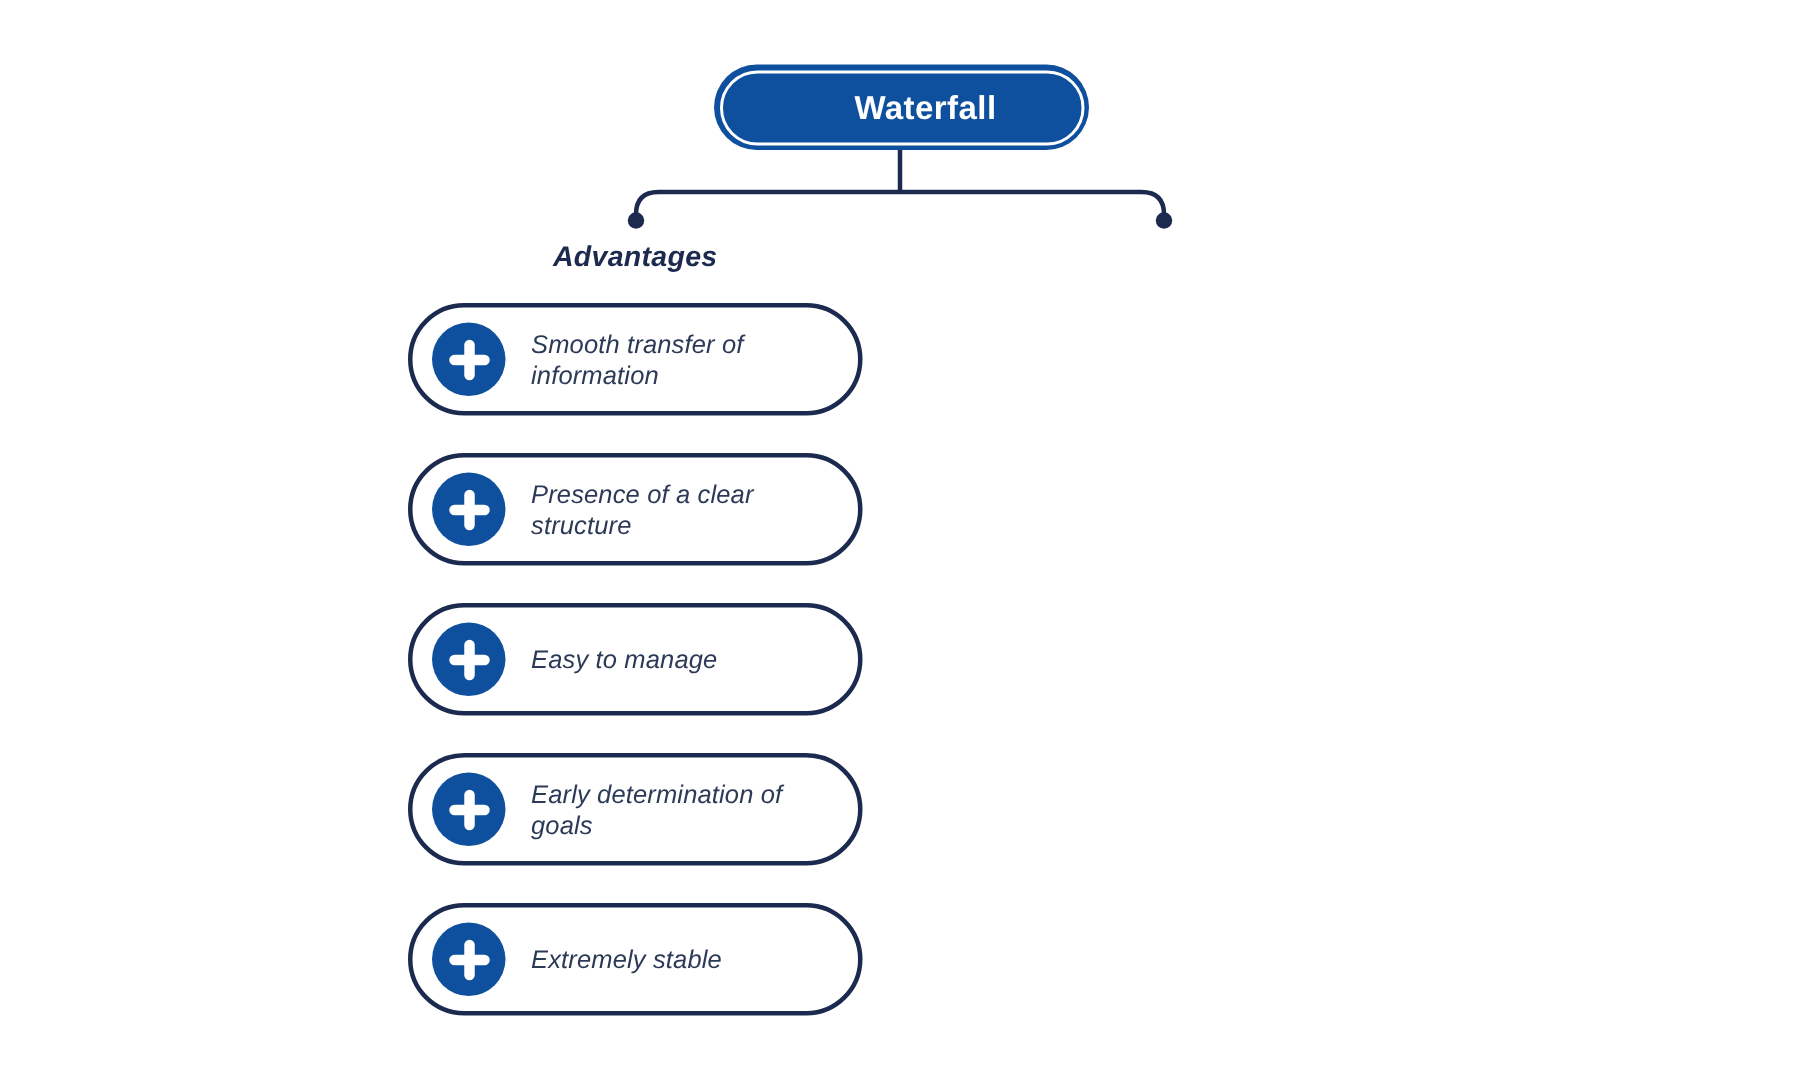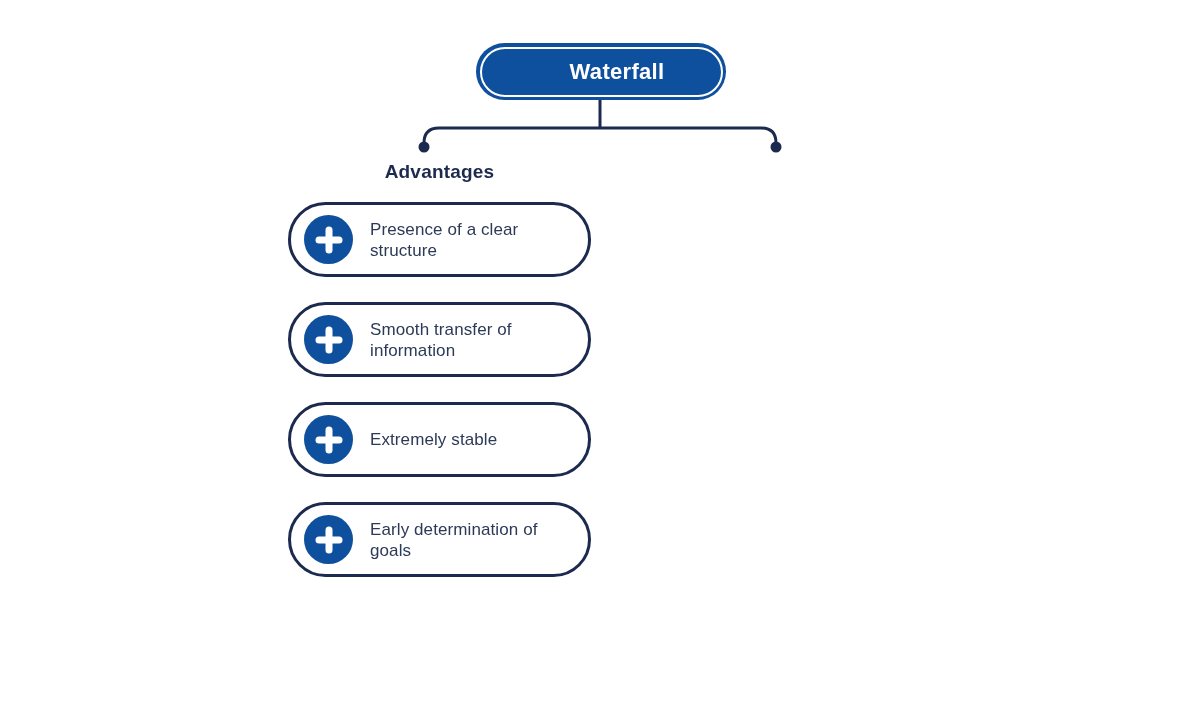--- a/index.html
+++ b/index.html
@@ -30,21 +30,21 @@
   }
   .root-inner{
     width:100%;height:100%;border:2px solid #fff;border-radius:25px;
     display:flex;align-items:center;justify-content:center;
   }
   .root-inner span{
     color:#fff;font-size:22px;font-weight:bold;letter-spacing:.3px;margin-left:32px;
   }
   
   .column{position:absolute;top:160px;}
-  .col-left{left:288px;width:303px;}
+  .col-left{left:272px;width:303px;font-style:italic;}
   .col-right{left:622px;width:307px;}
   .column h2{
     font-size:19px;font-weight:bold;color:var(--navy);
     text-align:center;height:24px;line-height:24px;letter-spacing:.2px;
   }
   .pill-list{margin-top:18px;display:flex;flex-direction:column;gap:25px;}
   .pill{
     height:75px;background:#fff;border:3.5px solid var(--navy);
     border-radius:38px;display:flex;align-items:center;
     padding:0 18px 0 13px;gap:17px;
@@ -83,37 +83,41 @@
     <div class="root-inner">
       <span>Waterfall</span>
     </div>
   </div>
 
   <section class="column col-left">
     <h2>Advantages</h2>
     <div class="pill-list">
   <div class="pill">
     <span class="badge plus"></span>
+    <span class="pill-text">Smooth transfer of information</span>
+  </div>
+
+  <div class="pill">
+    <span class="badge plus"></span>
     <span class="pill-text">Presence of a clear structure</span>
   </div>
 
   <div class="pill">
     <span class="badge plus"></span>
-    <span class="pill-text">Smooth transfer of information</span>
-  </div>
-
-
-  <div class="pill">
-    <span class="badge plus"></span>
-    <span class="pill-text">Extremely stable</span>
+    <span class="pill-text">Easy to manage</span>
   </div>
 
   <div class="pill">
     <span class="badge plus"></span>
     <span class="pill-text">Early determination of goals</span>
+  </div>
+
+  <div class="pill">
+    <span class="badge plus"></span>
+    <span class="pill-text">Extremely stable</span>
   </div>
 </div>
   </section>
 
   <section class="column col-right">
     <div class="pill-list">
 
 
 
 </div>

